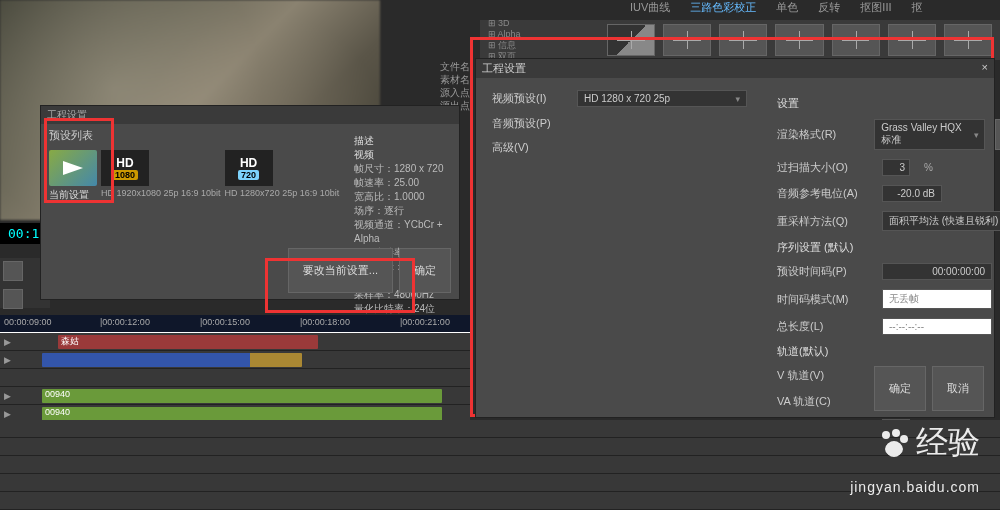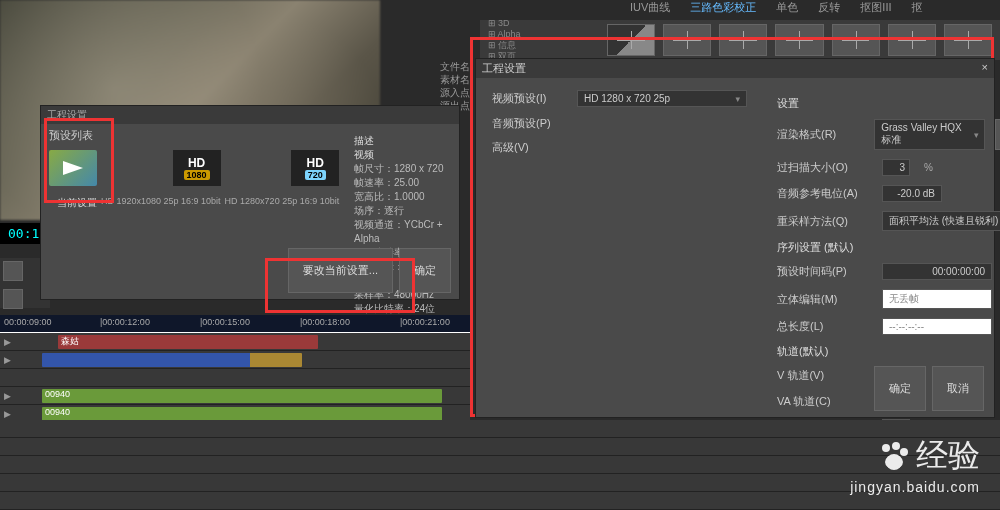--- a/index.html
+++ b/index.html
@@ -6,21 +6,21 @@
 body{width:1000px;height:510px;background:#2a2a2a;color:#ccc;font-size:11px;overflow:hidden;position:relative}
 .preview{position:absolute;left:0;top:0;width:380px;height:220px;background:linear-gradient(135deg,#4a4a3e 0%,#6b6858 30%,#8a8270 50%,#5a5548 70%,#3a382e 100%);filter:blur(1px)}
 .preview::after{content:"";position:absolute;inset:0;background:radial-gradient(circle at 30% 40%,rgba(200,190,170,0.3),transparent 50%),radial-gradient(circle at 70% 60%,rgba(150,140,120,0.4),transparent 40%)}
 .tc-display{position:absolute;left:0;top:223px;background:#000;color:#0ff;font-family:monospace;font-size:13px;padding:3px 8px}
 .toolbar-left{position:absolute;left:0;top:258px;width:50px;height:50px;background:#333}
 .tool-icon{width:20px;height:20px;background:#555;margin:3px;display:inline-block;border:1px solid #666}
 .dlg1{position:absolute;left:40px;top:105px;width:420px;height:195px;background:#4a4a4a;border:1px solid #222}
 .dlg1-title{background:#3a3a3a;color:#aaa;padding:2px 6px;font-size:10px}
 .dlg1-body{padding:8px;display:flex;gap:4px}
 .hl-red{border:3px solid #e33;position:absolute}
-.preset-col{display:flex;flex-direction:column;align-items:flex-end;gap:10px}
+.preset-col{display:flex;flex-direction:column;align-items:flex-start;gap:2px}
 .preset-thumb{width:48px;height:36px;background:linear-gradient(135deg,#8a4,#48a);display:flex;align-items:center;justify-content:center;border-radius:2px}
 .preset-thumb svg{width:30px;height:20px}
 .preset-lbl{font-size:10px;color:#ddd}
 .hd-badge{width:48px;height:36px;background:#222;color:#fff;display:flex;flex-direction:column;align-items:center;justify-content:center;font-weight:bold;font-size:12px}
 .hd-badge span:last-child{font-size:9px;background:#c90;padding:0 3px;border-radius:2px;color:#000}
 .hd-badge.b720 span:last-child{background:#7dd3fc}
 .preset-sub{font-size:9px;color:#aaa;text-align:center}
 .desc-col{position:absolute;right:10px;top:28px;width:95px;font-size:10px;color:#bbb;line-height:14px}
 .desc-col .h{color:#ddd;margin-top:0}
 .dlg1-btns{position:absolute;bottom:6px;right:8px;display:flex;gap:6px}
@@ -59,21 +59,21 @@
 .track{height:18px;background:#383838;border-bottom:1px solid #222;display:flex;align-items:center;padding-left:4px;position:relative}
 .track-head{width:60px;font-size:9px;color:#999}
 .clip{position:absolute;height:14px;top:2px;border-radius:1px;font-size:9px;padding:0 3px;color:#fff;overflow:hidden}
 .clip.video{background:#3a6a9a}
 .clip.title{background:#9a3a3a}
 .clip.audio{background:#6a9a3a}
 .watermark{position:absolute;right:20px;bottom:15px;text-align:right;color:#fff;opacity:0.9}
 .watermark .logo{font-size:32px;font-weight:bold;display:flex;align-items:center;gap:6px;justify-content:flex-end}
 .watermark .paw{width:32px;height:32px;position:relative}
 .watermark .paw::before{content:"";position:absolute;width:16px;height:16px;background:#fff;border-radius:50%;bottom:2px;left:8px}
-.watermark .url{font-size:14px;letter-spacing:1px;margin-top:1px}
+.watermark .url{font-size:14px;letter-spacing:1px;margin-top:14px}
 </style>
 </head>
 <body>
 
 <div class="preview"></div>
 <div class="tc-display">00:19:11</div>
 
 <div class="toolbar-left">
   <span class="tool-icon"></span>
   <span class="tool-icon"></span>
@@ -208,21 +208,21 @@
         <div class="form-lbl-r">重采样方法(Q)</div>
         <div class="combo" style="width:150px">面积平均法 (快速且锐利)</div>
       </div>
 
       <div class="section-h">序列设置 (默认)</div>
       <div class="form-row">
         <div class="form-lbl-r">预设时间码(P)</div>
         <div class="num-field wide">00:00:00:00</div>
       </div>
       <div class="form-row">
-        <div class="form-lbl-r">立体编辑(M)</div>
+        <div class="form-lbl-r">时间码模式(M)</div>
         <div class="ro-field">无丢帧</div>
       </div>
       <div class="form-row">
         <div class="form-lbl-r">总长度(L)</div>
         <div class="ro-field">--:--:--:--</div>
       </div>
 
       <div class="section-h">轨道(默认)</div>
       <div class="form-row">
         <div class="form-lbl-r">V 轨道(V)</div>

